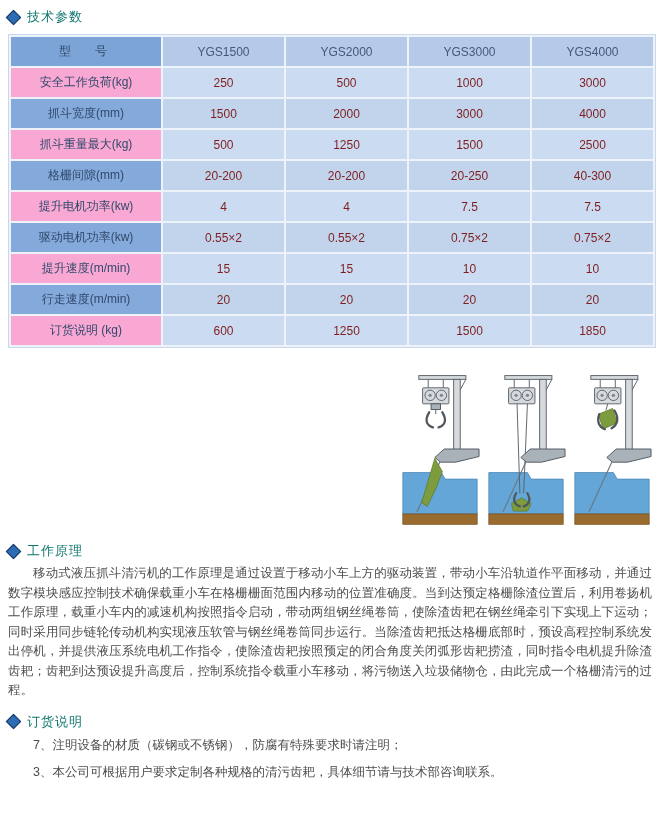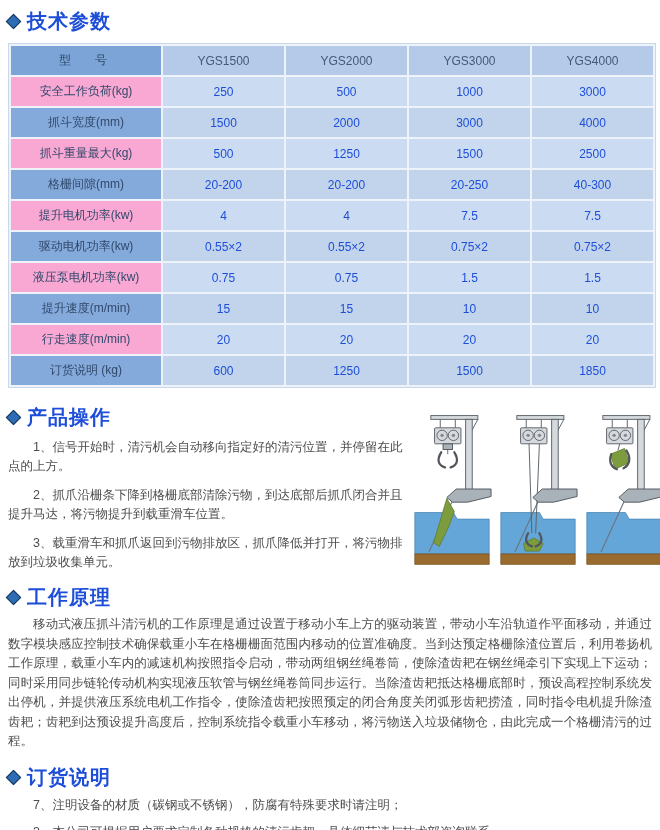--- a/index.html
+++ b/index.html
@@ -10,36 +10,36 @@
     color:#4c4c4c; overflow:hidden;
   }
   .page { padding:6px 8px 0 8px; }
 
   
   .sec-head { display:flex; align-items:center; gap:8px; margin:2px 0 4px 0; }
   .diamond {
     width:11px; height:11px; transform:rotate(45deg);
     background:#2e6db4; border:1.5px solid #17375e; flex:0 0 auto;
   }
-  .sec-title { font-size:20px; font-weight:bold; color:#1d4ed8; letter-spacing:1px; }
+  .sec-title { font-size:13px; font-weight:normal; color:#0f766e; letter-spacing:1px; }
 
   
   table.spec {
     width:644px; border-collapse:separate; border-spacing:2px;
     background:#eef3fa; border:1px solid #c9d8ec; margin:8px 0 14px 0;
     table-layout:fixed;
   }
   table.spec th, table.spec td {
     height:29px; text-align:center; vertical-align:middle;
     font-size:12px; font-weight:normal; padding:2px 3px;
   }
   table.spec thead th.label-col { background:#7da4d6; color:#2c4666; letter-spacing:6px; }
   table.spec thead th.val-col   { background:#b5c9e8; color:#44597a;margin-left:20px; }
   table.spec tbody th { background:#f9a8d4; color:#30496b; }
-  table.spec tbody td { background:#cbdcf2; color:#1d4ed8; }
+  table.spec tbody td { background:#cbdcf2; color:#7f1d1d; }
   table.spec tbody tr:nth-child(even) th { background:#84a9db; }
   table.spec tbody tr:nth-child(even) td { background:#c1d4ec; }
 
   
   .op-wrap { display:flex; align-items:flex-start; }
   .op-left { width:404px; flex:0 0 auto; }
   .op-left p, .ord-items p {
     font-size:12.5px; line-height:19px; color:#4d4d4d;
     text-indent:2em; margin:7px 0 10px 0;
   }
@@ -128,27 +128,20 @@
           <td>7.5</td>
         </tr>
         <tr>
           <th>驱动电机功率(kw)</th>
           <td>0.55×2</td>
           <td>0.55×2</td>
           <td>0.75×2</td>
           <td>0.75×2</td>
         </tr>
         <tr>
-          <th>液压泵电机功率(kw)</th>
-          <td>0.75</td>
-          <td>0.75</td>
-          <td>1.5</td>
-          <td>1.5</td>
-        </tr>
-        <tr>
           <th>提升速度(m/min)</th>
           <td>15</td>
           <td>15</td>
           <td>10</td>
           <td>10</td>
         </tr>
         <tr>
           <th>行走速度(m/min)</th>
           <td>20</td>
           <td>20</td>
@@ -159,31 +152,20 @@
           <th>订货说明 (kg)</th>
           <td>600</td>
           <td>1250</td>
           <td>1500</td>
           <td>1850</td>
         </tr>
       </tbody>
   </table>
 
   <div class="op-wrap">
-    <div class="op-left">
-      <div class="sec-head">
-        <span class="diamond"></span>
-        <span class="sec-title">产品操作</span>
-      </div>
-      <div id="op-items">
-          <p>1、信号开始时，清污机会自动移向指定好的清污位置，并停留在此点的上方。</p>
-          <p>2、抓爪沿栅条下降到格栅底部清除污物，到达底部后抓爪闭合并且提升马达，将污物提升到载重滑车位置。</p>
-          <p>3、载重滑车和抓爪返回到污物排放区，抓爪降低并打开，将污物排放到垃圾收集单元。</p>
-        </div>
-    </div>
 
     <div class="diagrams">
 
       <svg viewBox="0 0 85 182">
         <rect class="steel" x="20" y="13" width="50" height="4"></rect>
         <line class="wire" x1="70" y1="17" x2="63" y2="30"></line>
         <rect class="steel" x="57" y="17" width="7" height="79"></rect>
         <line class="wire" x1="30" y1="17" x2="30" y2="26"></line>
         <line class="wire" x1="46" y1="17" x2="46" y2="26"></line>
         <rect class="steel" x="24" y="26" width="28" height="17" rx="1"></rect>

